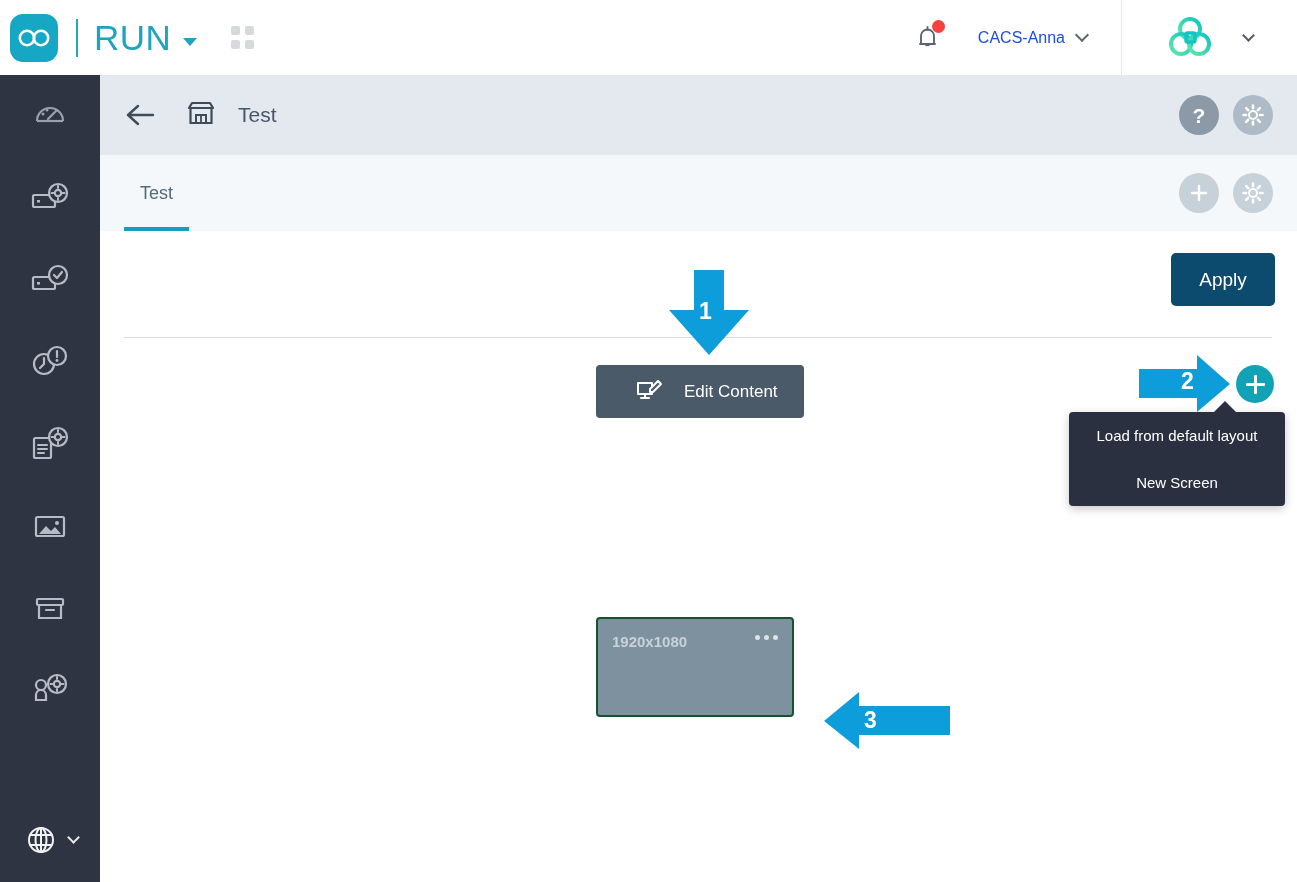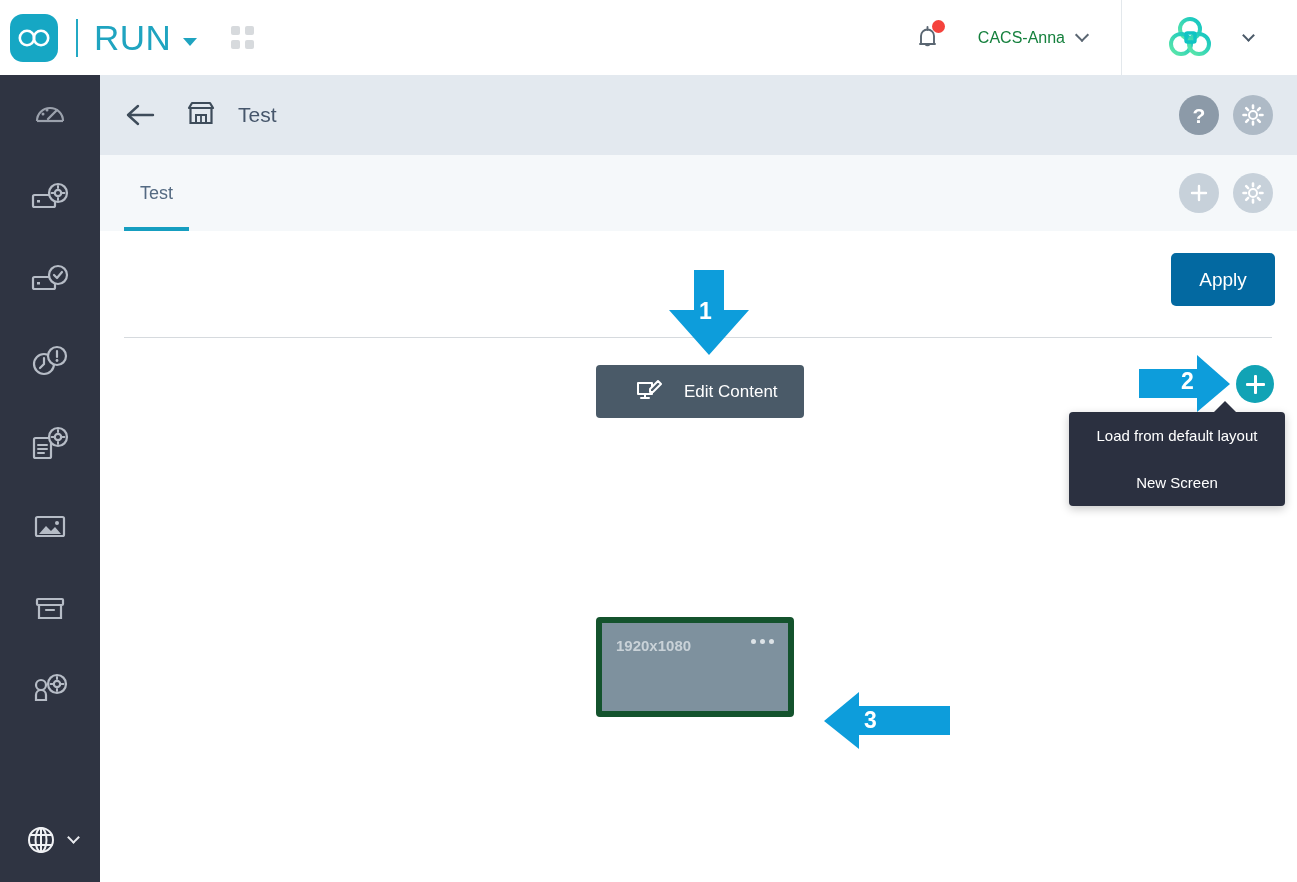--- a/index.html
+++ b/index.html
@@ -41,21 +41,21 @@
 
   .topbar-right {
     margin-left: auto; display: flex; align-items: center; height: 75px;
   }
   .bell-wrap { position: relative; width: 34px; height: 34px; margin-right: 34px; }
   .bell-dot {
     position: absolute; right: -1px; top: -1px; width: 13px; height: 13px;
     border-radius: 50%; background: #F5423C;
   }
   .account {
-    display: flex; align-items: center; font-size: 16px; color: #15803d;
+    display: flex; align-items: center; font-size: 16px; color: #1d4ed8;
     margin-right: 34px;
   }
   .chev { width: 10px; height: 10px; border-right: 2px solid #5A6672;
     border-bottom: 2px solid #5A6672; transform: rotate(45deg);
     margin-left: 12px; margin-bottom: 5px; }
   .applogo-cell {
     width: 176px; height: 75px; border-left: 1px solid #E3E8EC;
     display: flex; align-items: center; justify-content: center; gap: 28px;
   }
   .chev-sm { width: 9px; height: 9px; border-right: 2px solid #4A5968;
@@ -112,21 +112,21 @@
   }
   .tab-actions { margin-left: auto; display: flex; gap: 14px; padding-right: 24px; }
 
   
   .content {
     position: absolute; left: 100px; top: 231px; width: 1197px; height: 651px;
     background: #ffffff;
   }
   .apply-btn {
     position: absolute; right: 22px; top: 22px; width: 104px; height: 53px;
-    background: #0369a1; border-radius: 5px; color: #ffffff; font-size: 19px;
+    background: #0c4a6e; border-radius: 5px; color: #ffffff; font-size: 19px;
     display: flex; align-items: center; justify-content: center; cursor: pointer;
     border: none;
   }
   .divider {
     position: absolute; left: 24px; top: 106px; width: 1148px; height: 1px;
     background: #D6DADE;
   }
   .edit-content-btn {
     position: absolute; left: 496px; top: 134px; width: 208px; height: 53px;
     background: #4A5A68; border-radius: 4px; display: flex; align-items: center;
@@ -157,21 +157,21 @@
   }
   .menu-item {
     color: #ffffff; font-size: 15px; text-align: center; cursor: pointer;
     padding: 15px 24px; white-space: nowrap;
   }
   #screen-menu { left: 969px; top: 181px; width: 216px; }
   #screen-menu .menu-caret { left: 145px; top: -11px; }
 
   .screen-card {
     position: absolute; left: 496px; top: 386px; width: 198px; height: 100px;
-    background: #7E919E; border: 6px solid #14532d; border-radius: 4px;
+    background: #7E919E; border: 2px solid #14532d; border-radius: 4px;
     cursor: pointer;
   }
   .screen-card-label {
     position: absolute; left: 14px; top: 14px; font-size: 15px;
     font-weight: 700; color: #C9D2D8;
   }
   .dots {
     position: absolute; right: 14px; top: 16px; display: flex; gap: 4px;
     cursor: pointer;
   }

